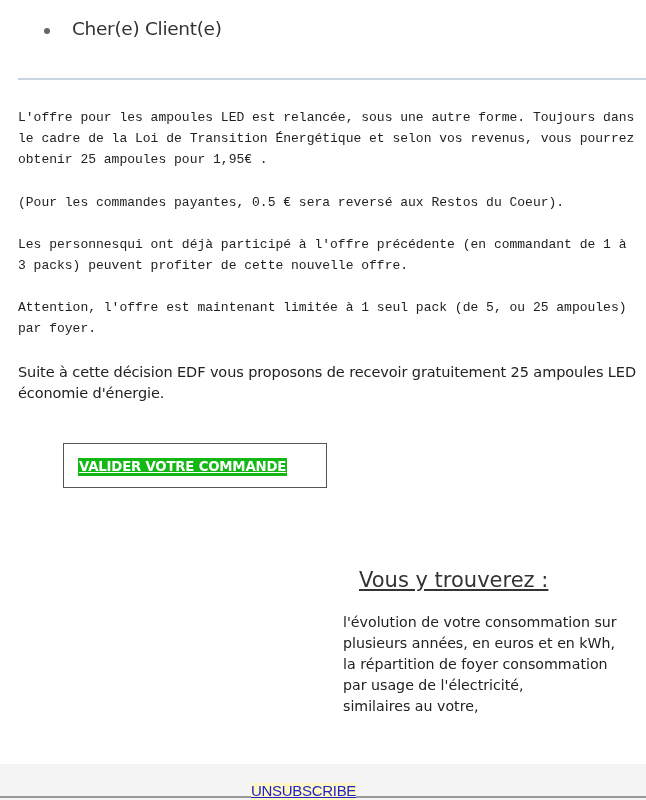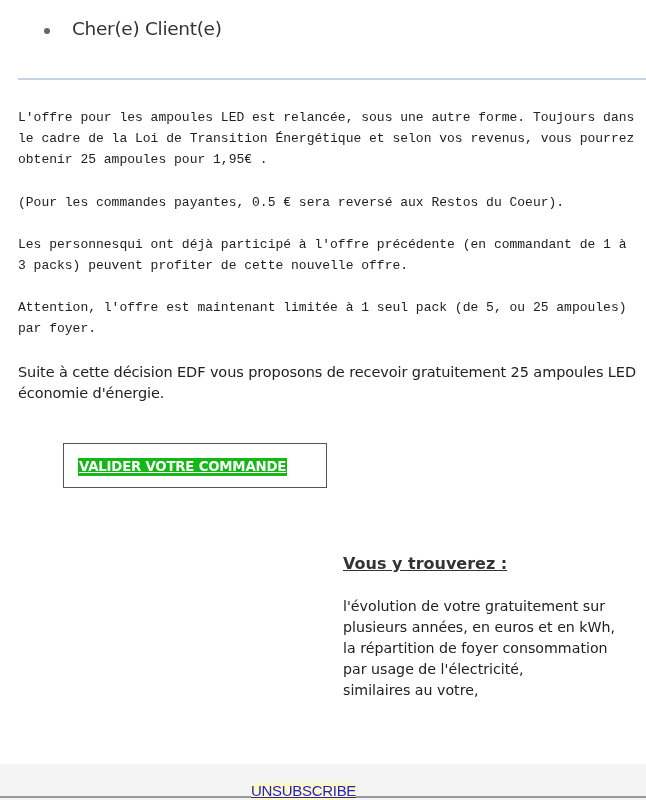--- a/index.html
+++ b/index.html
@@ -97,25 +97,25 @@
       cursor: pointer;
     }
     .right-col {
       position: absolute;
       left: 343px;
       top: 552px;
       width: 300px;
     }
     .right-col .heading {
       font-family: "DejaVu Sans", sans-serif;
-      font-weight: bold;
-      font-size: 16px;
+      font-weight: normal;
+      font-size: 21px;
       color: #333;
       text-decoration: underline;
-      margin: 0;
+      margin: 16px;
       line-height: 24px;
     }
     .right-col .list {
       margin-top: 20px;
       font-family: "DejaVu Sans", sans-serif;
       font-size: 14.2px;
       line-height: 21px;
       color: #222;
     }
     .right-col .list div {
@@ -169,21 +169,21 @@
 <p class="para p4">Attention, l'offre est maintenant limitée à 1 seul pack (de 5, ou 25 ampoules) par foyer.</p>
 <p class="para p5">Suite à cette décision EDF vous proposons de recevoir gratuitement 25 ampoules LED économie d'énergie.</p>
 
 <div class="cta-box">
   <a class="cta-link">VALIDER VOTRE COMMANDE</a>
 </div>
 
 <div class="right-col">
   <h3 class="heading">Vous y trouverez :</h3>
   <div class="list">
-    <div>l'évolution de votre gratuitement sur</div>
+    <div>l'évolution de votre consommation sur</div>
     <div>plusieurs années, en euros et en kWh,</div>
     <div>la répartition de foyer consommation</div>
     <div>par usage de l'électricité,</div>
     <div>similaires au votre,</div>
   </div>
 </div>
 
 <div class="footer">
   <div class="line"></div>
   <a class="unsub">UNSUBSCRIBE</a>

